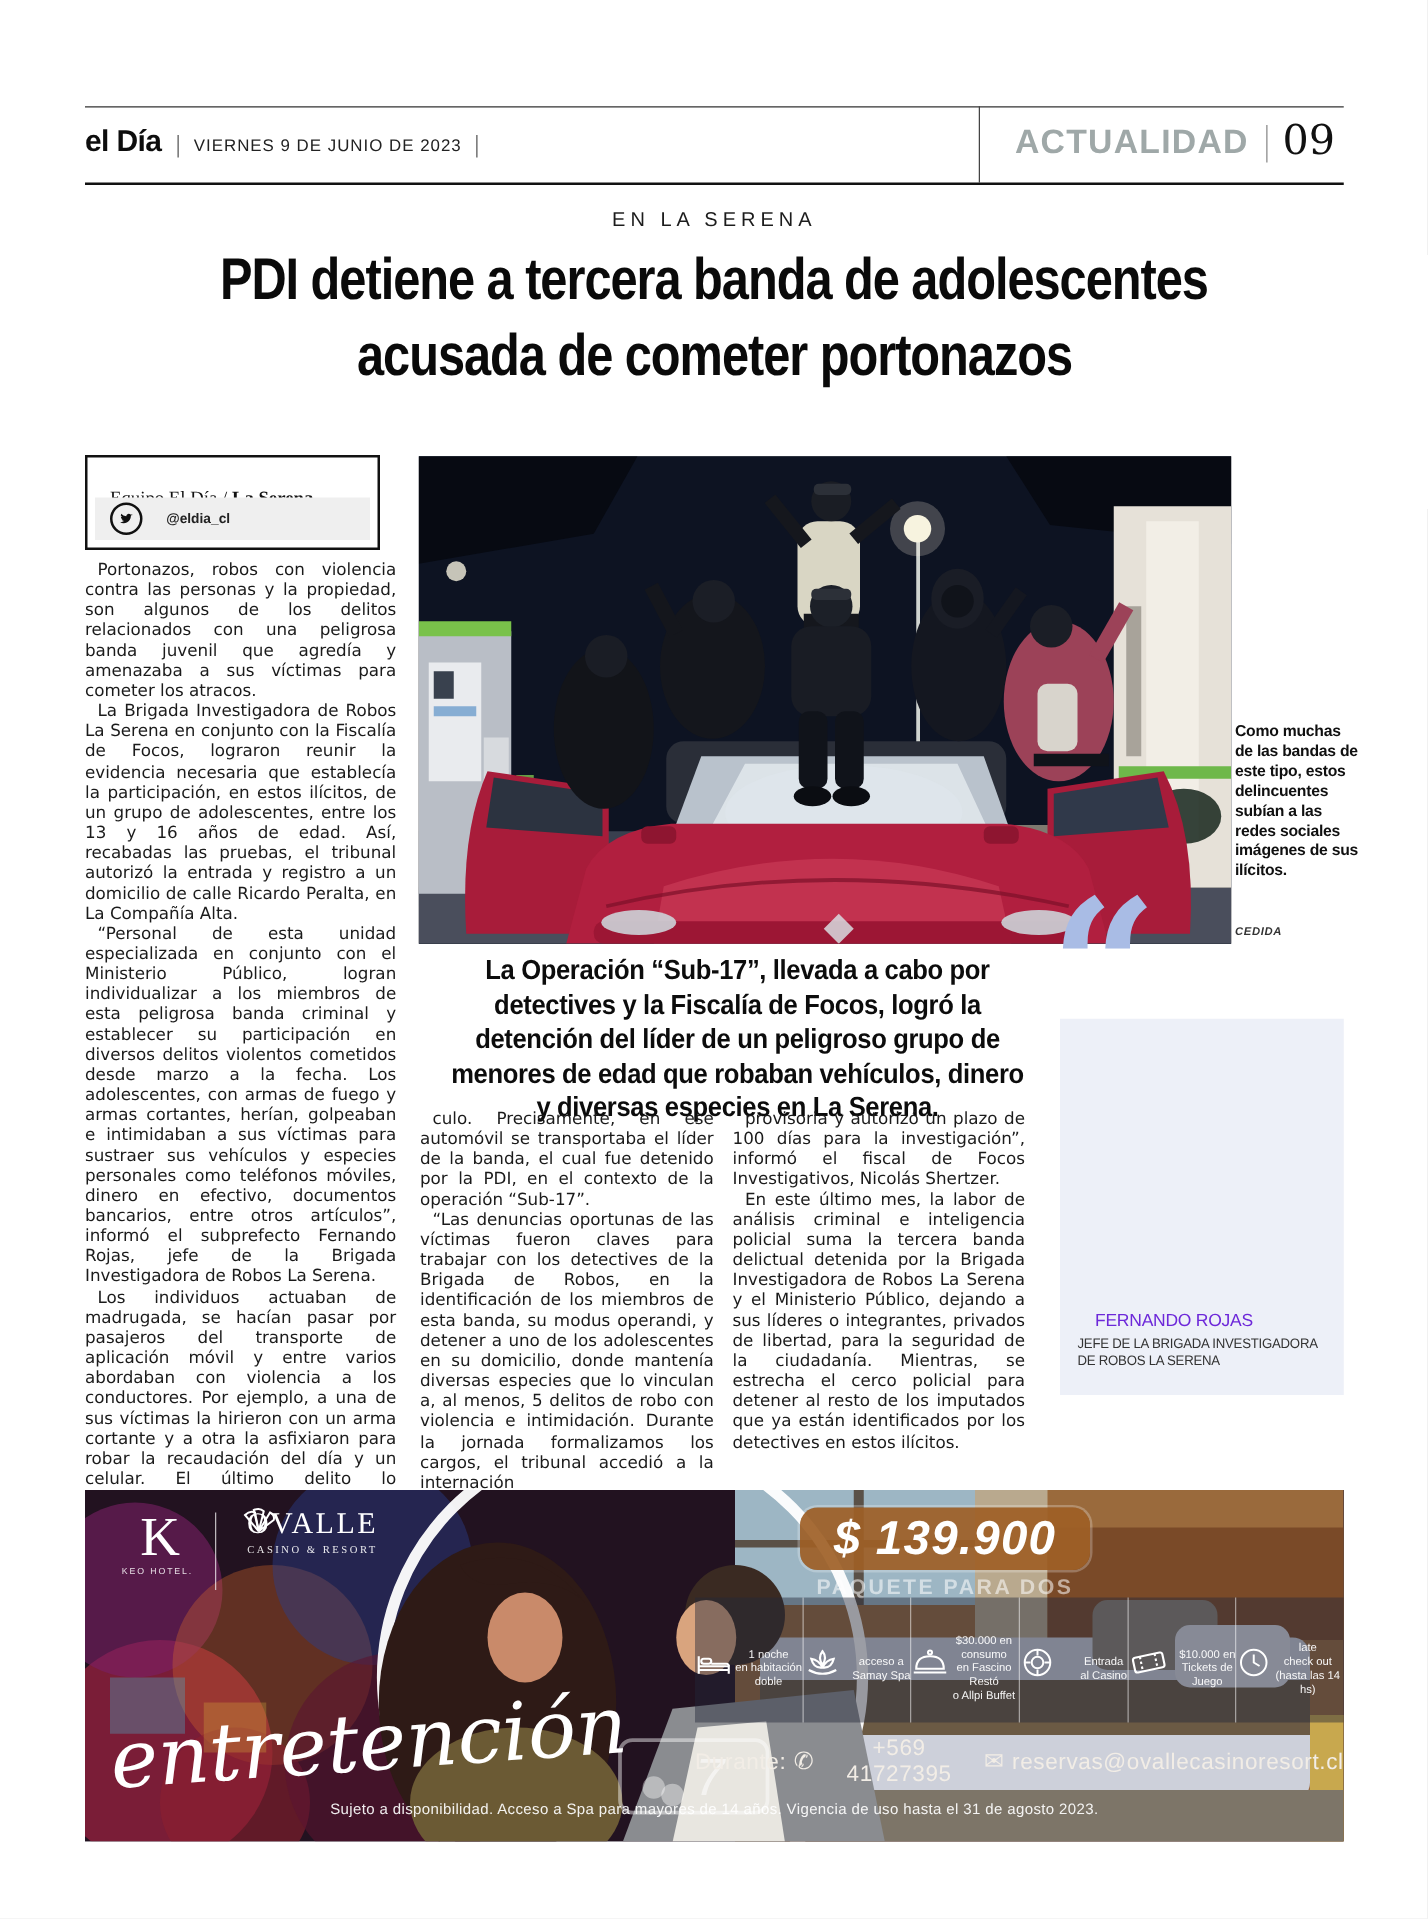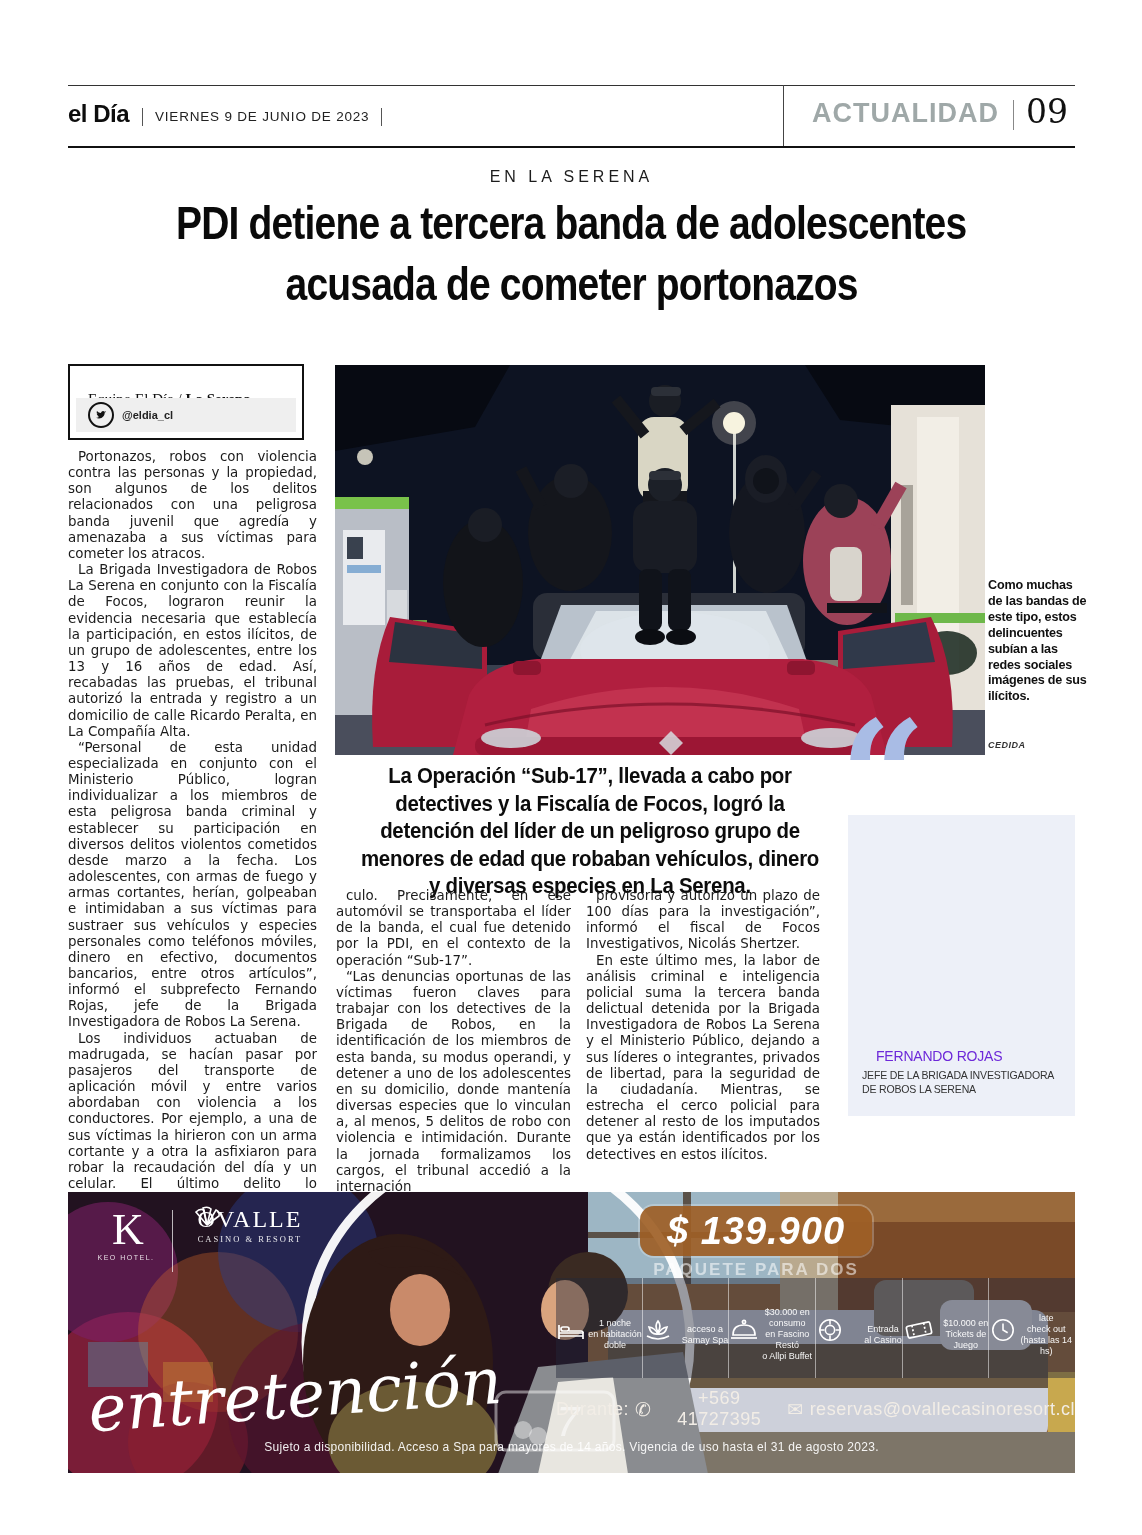--- a/index.html
+++ b/index.html
@@ -22,21 +22,21 @@
           letter-spacing:4px;color:#1c1c1c;}
   .headline{left:68px;top:192px;width:1007px;text-align:center;font-weight:700;
             font-size:47px;line-height:61px;color:#0a0a0a;}
   .headline .hl{display:inline-block;transform:scaleX(0.83);transform-origin:center;
             white-space:nowrap;letter-spacing:-1px;}
   
   .byline-box{left:68px;top:364px;width:232px;height:72px;border:2px solid #111;background:#fff;}
   .byline-top{padding:25px 0 0 18px;font-family:"Liberation Serif",serif;font-size:15px;color:#111;}
   .byline-top b{font-weight:700;}
   .byline-tw{position:absolute;left:6px;right:6px;bottom:6px;height:34px;background:#efefef;
-             display:flex;align-items:center;padding-left:12px;gap:8px;}
+             display:flex;align-items:center;padding-left:12px;gap:19px;}
   .tw-circ{width:22px;height:22px;border-radius:50%;border:2px solid #111;display:flex;
            align-items:center;justify-content:center;}
   .tw-handle{font-size:11px;font-weight:700;color:#222;}
   
   .bodycol{font-family:"DejaVu Sans",sans-serif;font-size:13.4px;line-height:16.15px;
            text-align:justify;color:#1b1b1b;}
   .bodycol p{margin:0;text-indent:10px;}
   .col1{left:68px;top:449px;width:249px;}
   .col2{left:336px;top:888px;width:235px;}
   .col3{left:586px;top:888px;width:234px;}

